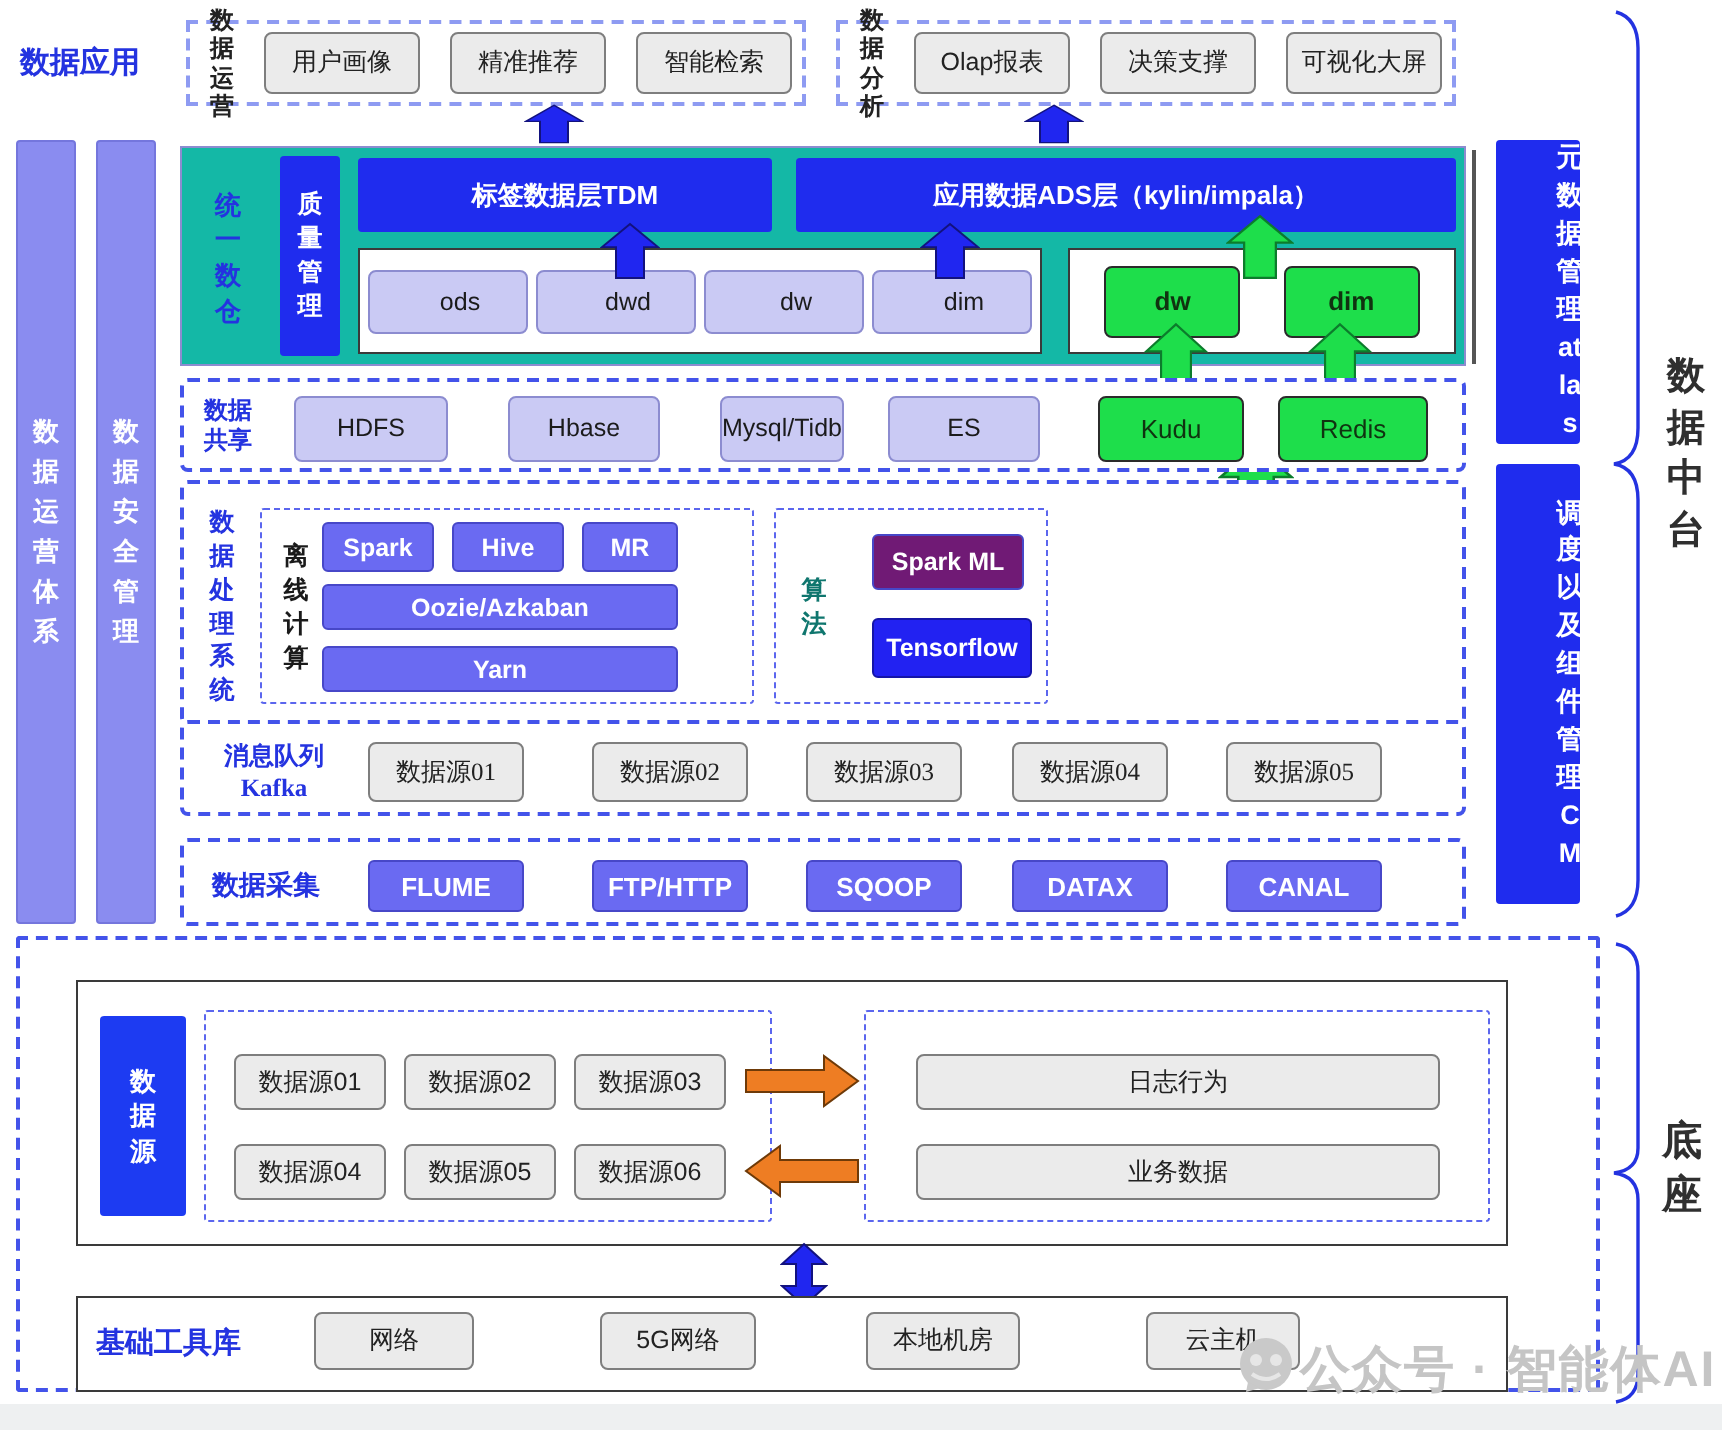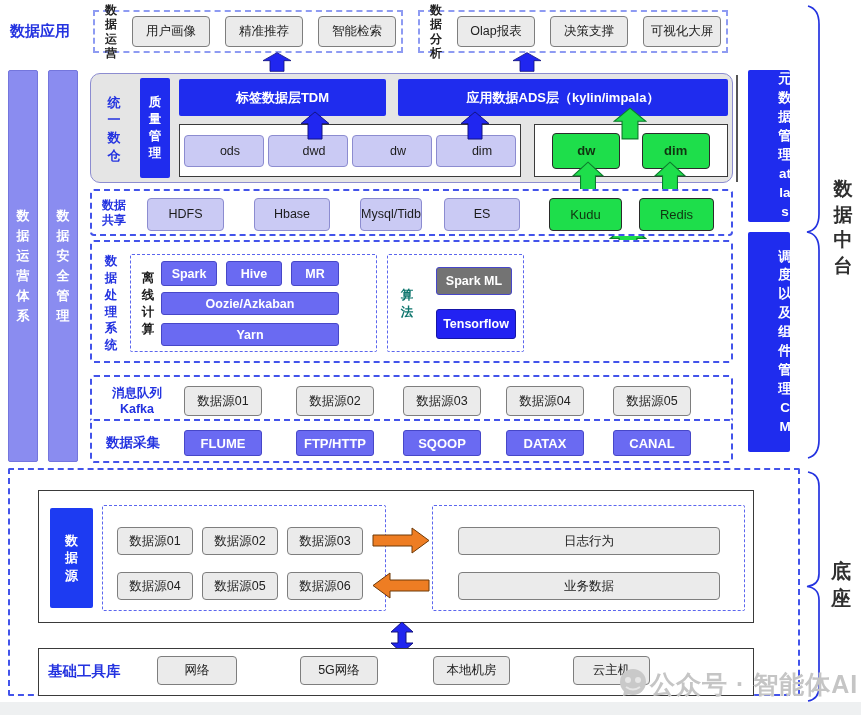--- a/index.html
+++ b/index.html
@@ -30,21 +30,21 @@
   .top-btn{min-width:70px;height:29px;line-height:1.1;text-align:center;padding:0 3px;}
   .arrow-t1{left:262px;top:52px;}
   .arrow-t2{left:512px;top:52px;}
 
   
   .lbar{width:30px;top:70px;height:392px;background:#8a8cf0;border:1px solid #7476dd;border-radius:2px;color:#fff;font-weight:bold;font-size:13px;}
   .lbar1{left:8px;} .lbar2{left:48px;}
   .lbar .vtext{width:16px;line-height:1.55;}
 
   
-  .wh{left:90px;top:73px;width:643px;height:110px;background:#e5e5e5;border:1.5px solid #8c8cd0;border-radius:10px;}
+  .wh{left:90px;top:73px;width:643px;height:110px;background:#14b8a6;border:1.5px solid #8c8cd0;border-radius:0;}
   .wh-label{left:8px;top:0;width:30px;height:110px;}
   .wh-label .vtext{width:15px;font-size:13px;}
   .quality{left:49px;top:4px;width:30px;height:100px;}
   .quality .vtext{width:13px;font-size:12.5px;}
   .tdm{left:88px;top:5px;width:207px;height:37px;font-size:13px;}
   .ads{left:307px;top:5px;width:330px;height:37px;font-size:13px;}
   .whitebox{background:#fff;border:1.5px solid #3a3a3a;display:flex;align-items:center;justify-content:space-evenly;}
   .wbox1{left:88px;top:50px;width:342px;height:53px;}
   .wbox2{left:443px;top:50px;width:194px;height:53px;gap:4px;}
   .layer-btn{width:66px;height:30px;padding-left:12px;}
@@ -73,30 +73,30 @@
   .off-label{left:6px;top:0;width:22px;height:98px;color:#1a1a1a;font-weight:bold;}
   .off-label .vtext{width:14px;font-size:12.5px;}
   .off-s{left:30px;top:6px;width:56px;height:25px;}
   .off-h{left:95px;top:6px;width:56px;height:25px;}
   .off-m{left:160px;top:6px;width:48px;height:25px;}
   .off-o{left:30px;top:37px;width:178px;height:23px;}
   .off-y{left:30px;top:68px;width:178px;height:23px;}
   .algbox{left:295px;top:12px;width:137px;height:98px;}
   .alg-label{left:8px;top:0;width:22px;height:98px;color:#0f766e;font-weight:bold;}
   .alg-label .vtext{width:14px;font-size:12.5px;}
-  .alg-sml{left:48px;top:12px;width:76px;height:28px;background:#737373;}
+  .alg-sml{left:48px;top:12px;width:76px;height:28px;background:#701a75;}
   .alg-tf{left:48px;top:54px;width:80px;height:30px;background:#2222f2;border-color:#1515a8;}
   .rtbox{left:445px;top:12px;width:142px;height:98px;border:1.5px dashed #35d45f;border-radius:2px;}
   .rt-label{left:6px;top:0;width:24px;height:98px;color:#1a1a1a;font-weight:bold;}
   .rt-label .vtext{width:14px;font-size:12.5px;}
   .rt-flink{left:52px;top:12px;width:72px;height:28px;font-weight:bold;}
   .rt-ss{left:52px;top:52px;width:72px;height:36px;line-height:1.1;text-align:center;font-weight:bold;}
 
   
-  .queue{left:90px;top:375px;width:643px;height:48px;}
+  .queue{left:90px;top:360px;width:643px;height:48px;font-family:Liberation Serif, serif;}
   .q-label{left:12px;top:8px;width:66px;text-align:center;font-size:12.5px;line-height:1.3;}
   .q{top:9px;width:78px;height:30px;}
   .q0{left:92px;} .q1{left:204px;} .q2{left:311px;} .q3{left:414px;} .q4{left:521px;}
   .collect{left:90px;top:419px;width:643px;height:44px;}
   .c-label{left:14px;top:13px;font-size:13.5px;}
   .c{top:9px;width:78px;height:26px;font-size:13px;}
   .c0{left:92px;} .c1{left:204px;} .c2{left:311px;} .c3{left:414px;} .c4{left:521px;}
 
   
   .rbar{left:748px;width:42px;}

